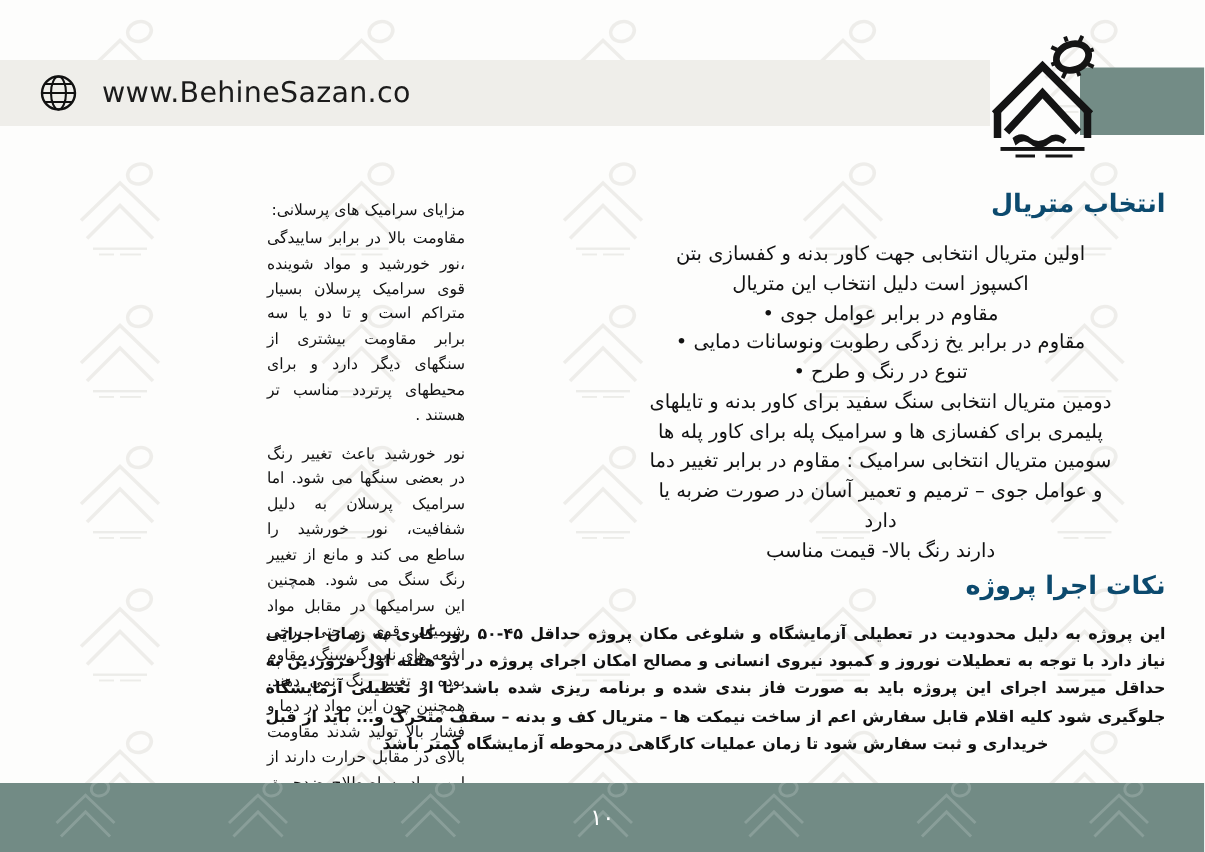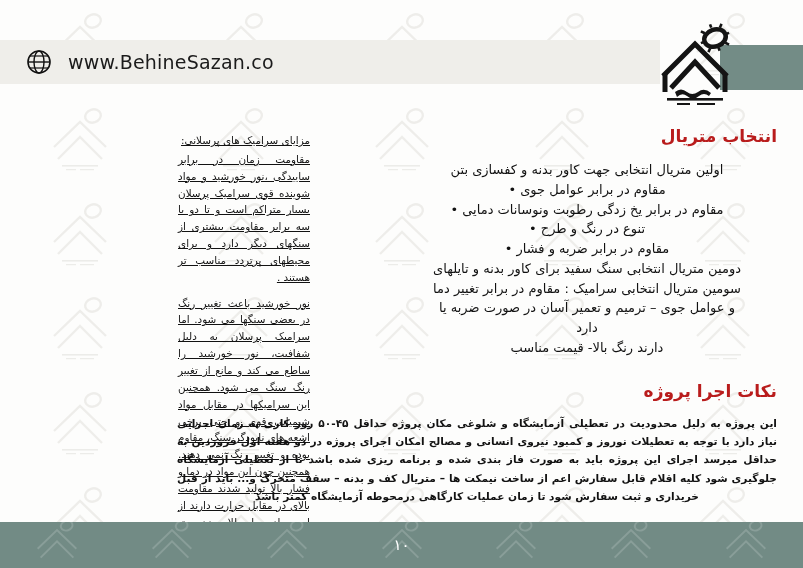--- a/index.html
+++ b/index.html
@@ -100,21 +100,21 @@
     inset: 0;
     z-index: 2;
     pointer-events: none;
   }
   .content > * { pointer-events: auto; }
 
   .section-title {
     position: absolute;
     font-size: 17px;
     font-weight: bold;
-    color: #b91c1c;
+    color: #0c4a6e;
     direction: rtl;
     text-align: right;
     white-space: nowrap;
   }
   #title-material { right: 26px; top: 126px; }
   #title-notes    { right: 26px; top: 381px; }
 
   .col {
     position: absolute;
     direction: rtl;
@@ -138,21 +138,20 @@
 
   
   #col-advantages {
     left: 178px;
     top: 132px;
     width: 132px;
     text-align: justify;
     text-align-last: right;
     font-size: 10.4px;
     line-height: 1.62;
-    text-decoration: underline;
   }
   #col-advantages .lead {
     text-align: right;
     text-align-last: right;
     margin-bottom: 2px;
   }
   #col-advantages p { margin-bottom: 9px; }
   #col-advantages p:last-child { margin-bottom: 0; }
 
   
@@ -676,34 +675,35 @@
       </svg>
     </div>
   </div>
 
   <div class="content">
 
     <h2 class="section-title" id="title-material">انتخاب متریال</h2>
 
     <div class="col" id="col-material">
         <div class="line">اولین متریال انتخابی جهت کاور بدنه و کفسازی بتن</div>
+        <div class="line">اکسپوز است دلیل انتخاب این متریال</div>
         <div class="bullet-line">مقاوم در برابر عوامل جوی</div>
         <div class="bullet-line">مقاوم در برابر یخ زدگی رطوبت ونوسانات دمایی</div>
         <div class="bullet-line">تنوع در رنگ و طرح</div>
-        <div class="bullet-line">مقاوم در برابر ضربه و فشار</div>
         <div class="line">دومین متریال انتخابی سنگ سفید برای کاور بدنه و تایلهای</div>
+        <div class="line">پلیمری برای کفسازی ها و سرامیک پله برای کاور پله ها</div>
         <div class="line">سومین متریال انتخابی سرامیک : مقاوم در برابر تغییر دما</div>
         <div class="line">و عوامل جوی – ترمیم و تعمیر آسان در صورت ضربه یا</div>
         <div class="line">دارد</div>
         <div class="line">دارند رنگ بالا- قیمت مناسب</div>
       </div>
 
     <div class="col" id="col-advantages">
       <div class="lead">مزایای سرامیک های پرسلانی:</div>
-    <p>مقاومت زمان در برابر ساییدگی ،نور خورشید و مواد شوینده قوی سرامیک پرسلان بسیار متراکم است و تا دو یا سه برابر مقاومت بیشتری از سنگهای دیگر دارد و برای محیطهای پرتردد مناسب تر هستند .</p>
+    <p>مقاومت بالا در برابر ساییدگی ،نور خورشید و مواد شوینده قوی سرامیک پرسلان بسیار متراکم است و تا دو یا سه برابر مقاومت بیشتری از سنگهای دیگر دارد و برای محیطهای پرتردد مناسب تر هستند .</p>
         <p>نور خورشید باعث تغییر رنگ در بعضی سنگها می شود. اما سرامیک پرسلان به دلیل شفافیت، نور خورشید را ساطع می کند و مانع از تغییر رنگ سنگ می شود. همچنین این سرامیکها در مقابل مواد شیمیایی قوی و حتی برخی اشعه های نابودگر سنگ، مقاوم بوده و تغییر رنگ نمی دهند. همچنین چون این مواد در دما و فشار بالا تولید شدند مقاومت بالای در مقابل حرارت دارند از این مواد به اصطلاح ضدحریق نام برده و در آتش سوزی شکل خود را حفظ می کنند .</p>
       </div>
 
     <h2 class="section-title" id="title-notes">نکات اجرا پروژه</h2>
 
     <div class="col" id="col-notes">
       <p>این پروژه به دلیل محدودیت در  تعطیلی  آزمایشگاه  و شلوغی مکان پروژه حداقل ۴۵-۵۰ روز کاری  به زمان اجرایی نیاز دارد  با توجه به تعطیلات نوروز و کمبود نیروی انسانی و مصالح امکان اجرای پروژه در دو هفته اول فروردین به حداقل میرسد  اجرای این پروژه  باید به صورت فاز بندی شده و برنامه ریزی شده باشد تا از تعطیلی آزمایشگاه جلوگیری شود  کلیه اقلام قابل سفارش اعم از ساخت نیمکت ها – متریال کف و بدنه – سقف متحرک و... باید از قبل خریداری و ثبت سفارش شود تا زمان عملیات کارگاهی درمحوطه آزمایشگاه کمتر باشد</p>
     </div>
   </div>
 

